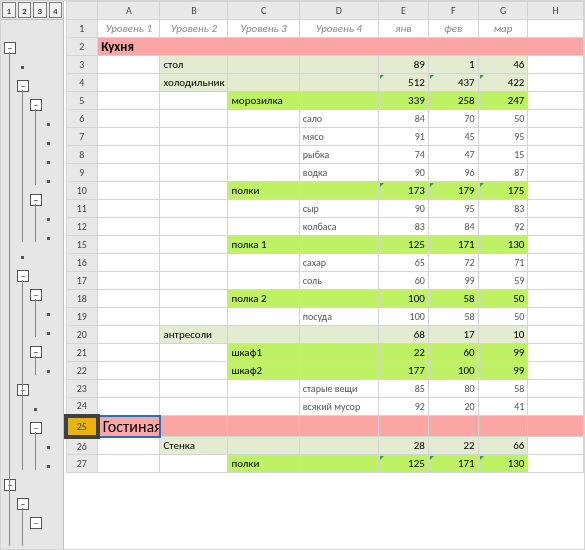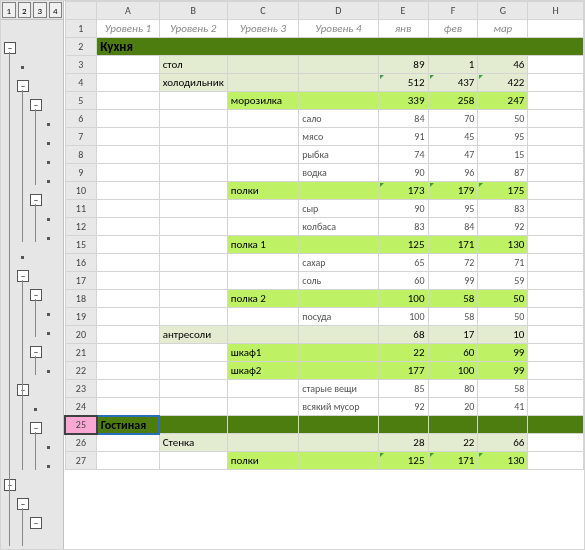--- a/index.html
+++ b/index.html
@@ -9,23 +9,23 @@
 .lvlbtn{flex:1;border:1px solid #808080;background:#f0f0f0;margin:1px;font-size:9px;display:flex;align-items:center;justify-content:center;cursor:pointer}
 .otree{position:relative;height:calc(100% - 18px)}
 .obox{position:absolute;width:10px;height:10px;border:1px solid #555;background:#fff;font-size:9px;line-height:9px;text-align:center;cursor:pointer;top:3px}
 .odot{position:absolute;width:3px;height:3px;background:#555;top:8px}
 .ovline{position:absolute;width:1px;background:#888}
 .grid{flex:1;overflow:hidden;position:relative}
 table{border-collapse:collapse;table-layout:fixed;width:100%}
 th,td{border:1px solid #d4d4d4;height:18px;padding:0 3px;box-sizing:border-box;overflow:hidden;white-space:nowrap;text-overflow:clip}
 th{background:#e8e8e8;font-weight:normal;text-align:center;color:#444;font-size:10px}
 .rowh{background:#e8e8e8;text-align:center;color:#444;width:28px;font-size:10px}
-.rowh.sel{background:#f9a8d4;border:2px solid #404040}
+.rowh.sel{background:#eab308;border:4px solid #404040}
 .hdr{color:#888;font-style:italic;text-align:center}
-.sec{background:#4d7c0f;font-weight:bold;font-size:13px}
+.sec{background:#fca5a5;font-weight:bold;font-size:13px}
 .l2{background:#e3ecd0}
 .l3{background:#bef264}
 .l4{color:#555;font-size:10px}
 .num{text-align:right}
 .b{font-weight:normal}
 .sel-cell{border:2px solid #2a6fbb !important}
 .tri{position:relative}
 .tri::before{content:"";position:absolute;top:1px;left:1px;width:0;height:0;border-top:4px solid #3c9f3c;border-right:4px solid transparent}
 .c-rh{width:28px}.c-a{width:55px}.c-b{width:60px}.c-c{width:63px}.c-d{width:70px}.c-e{width:44px}.c-f{width:44px}.c-g{width:44px}.c-h{width:49px}
 </style>
@@ -337,21 +337,21 @@
             <td></td>
             <td></td>
             <td class="l4">всякий мусор</td>
             <td class="l4 num">92</td>
             <td class="l4 num">20</td>
             <td class="l4 num">41</td>
             <td></td>
           </tr>
           <tr>
             <td class="rowh sel">25</td>
-            <td class="sec sel-cell" style="font-weight: bold; font-size: 12px;">Гостиная</td>
+            <td class="sec sel-cell" style="font-weight: normal; font-size: 16px;">Гостиная</td>
             <td class="sec"></td>
             <td class="sec"></td>
             <td class="sec"></td>
             <td class="sec"></td>
             <td class="sec"></td>
             <td class="sec"></td>
             <td class="sec"></td>
           </tr>
           <tr>
             <td class="rowh">26</td>

